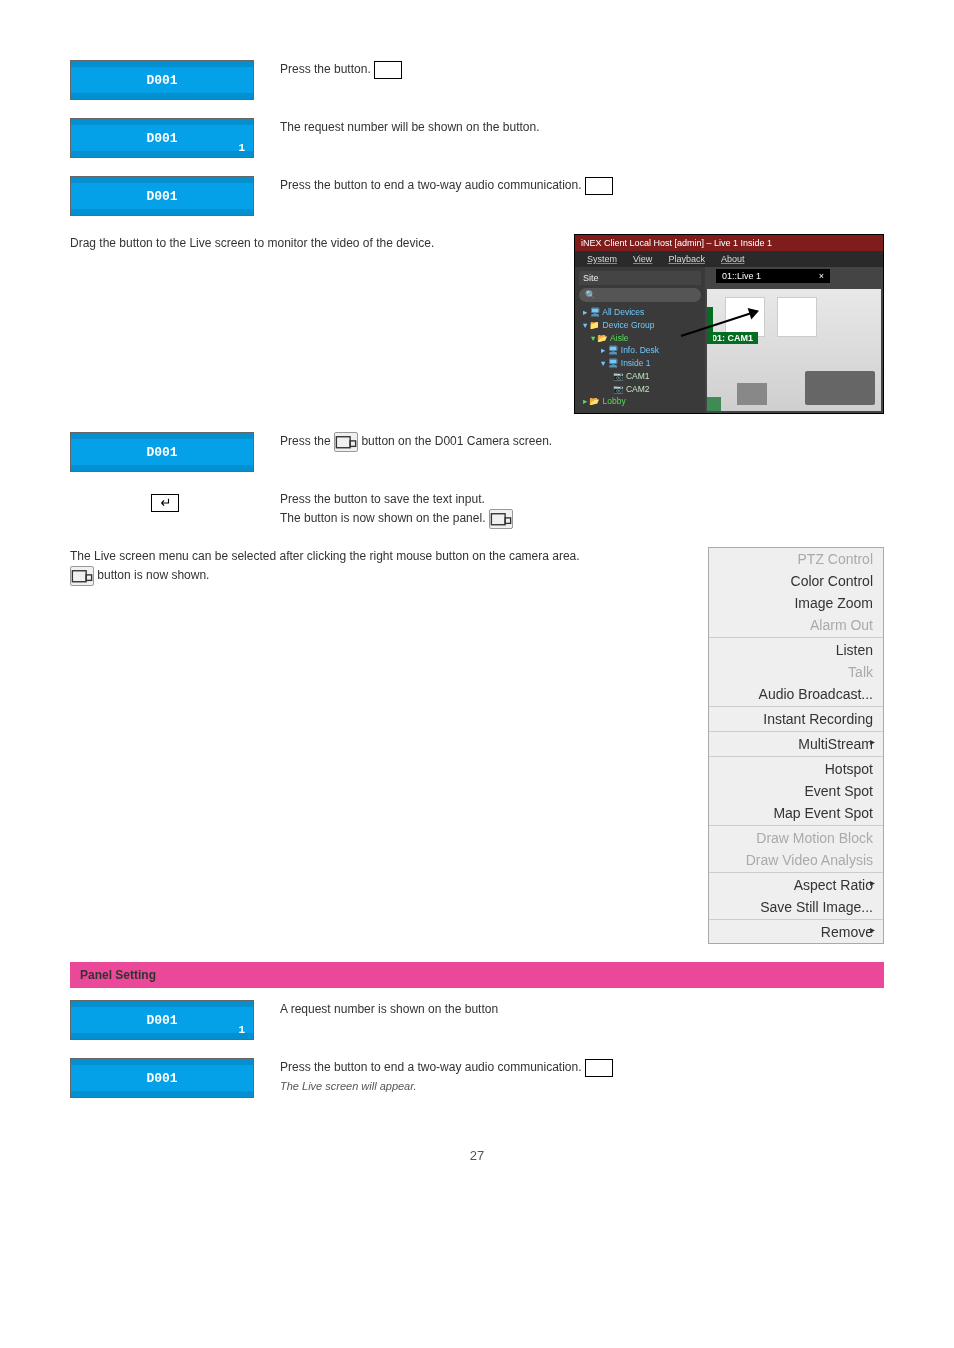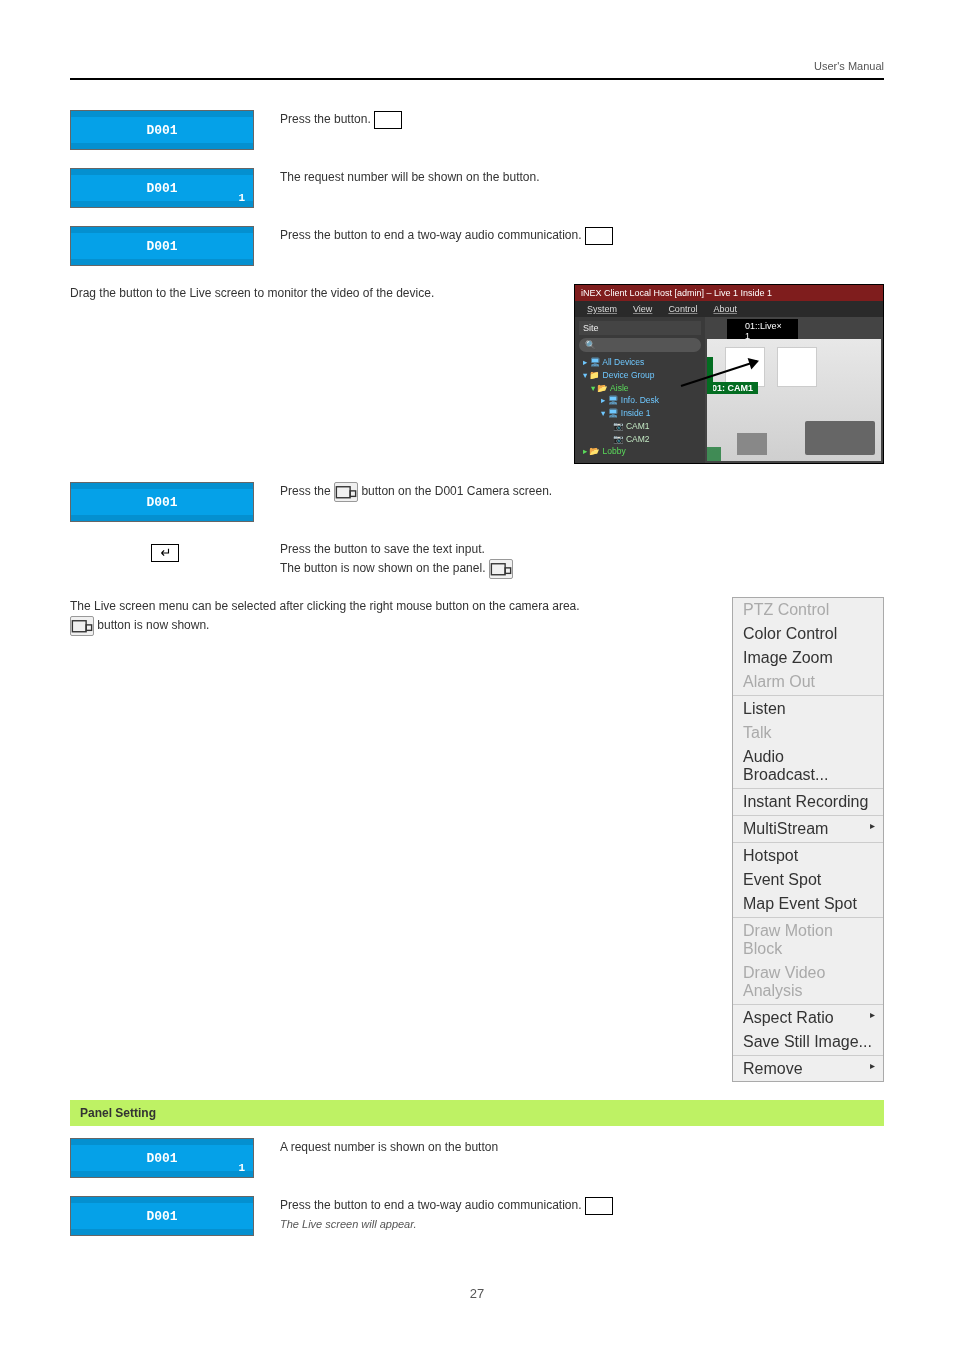--- a/index.html
+++ b/index.html
@@ -36,54 +36,51 @@
   .ss-sidebar .search { background:#555; border-radius:8px; padding:2px 6px; margin-bottom:4px; color:#ccc; }
   .ss-tree { font-size:8.5px; line-height:1.5; }
   .ss-tree .node { padding-left:4px; }
   .ss-tree .n1 { padding-left:12px; }
   .ss-tree .n2 { padding-left:22px; }
   .ss-tree .n3 { padding-left:34px; }
   .ss-tree .sel { color:#5bdc5b; }
   .ss-tree .grp { color:#6fc8ff; }
   .ss-tree .cam { color:#c2e6c2; }
   .ss-main { flex:1; background:#444; position:relative; }
-  .ss-tab { width:71px; background:#000; color:#fff; font-size:9px; padding:2px 18px; display:flex; justify-content:space-between; margin:2px 0 0 22px; }
+  .ss-tab { width:114px; background:#000; color:#fff; font-size:9px; padding:2px 6px; display:flex; justify-content:space-between; margin:2px 0 0 11px; }
   .ss-cam { position:absolute; left:2px; top:22px; right:2px; bottom:2px; background: linear-gradient(180deg,#e8e8e8 0%, #cfcfcf 100%); }
   .ss-camlabel { position:absolute; top:0; left:0; background:#036d21; color:#fff; font-size:9px; padding:1px 5px; font-weight:bold;margin-top:43px; }
   .ss-leftstrip { position:absolute; left:0; top:18px; width:6px; height:36px; background:#036d21; }
   .ss-leftstrip2 { position:absolute; left:0; bottom:0; width:14px; height:14px; background:#036d21; opacity:0.7; }
   .ss-room { position:absolute; left:0; top:0; right:0; bottom:0; overflow:hidden; }
   .ss-window { position:absolute; left:18px; top:8px; width:40px; height:40px; background:#fff; border:1px solid #ccc; }
   .ss-window2 { position:absolute; left:70px; top:8px; width:40px; height:40px; background:#fff; border:1px solid #ccc; }
   .ss-furn { position:absolute; right:6px; bottom:6px; width:70px; height:34px; background:#666; border-radius:2px; }
   .ss-furn2 { position:absolute; left:30px; bottom:6px; width:30px; height:22px; background:#888; }
   .ss-arrow {
     position:absolute; left:106px; top:100px; width:80px; height:2px; background:#000;
     transform: rotate(-18deg); transform-origin: left center;
   }
   .ss-arrow:after {
     content:""; position:absolute; right:-2px; top:-5px;
     border-left:10px solid #000; border-top:6px solid transparent; border-bottom:6px solid transparent;
   }
-  .ctxmenu { width: 152px; border:1px solid #aaa; background:#efefef; font-size:16px; margin-left:auto; }
+  .ctxmenu { width: 176px; border:1px solid #aaa; background:#efefef; font-size:14px; margin-left:auto;text-align:right; }
   .ctxmenu .item { padding:3px 10px; border-bottom:0; position:relative; }
   .ctxmenu .item.dim { color:#aaa; }
   .ctxmenu .sep { border-top:1px solid #ccc; margin:1px 0; }
   .ctxmenu .arrow:after { content:"▸"; position:absolute; right:8px; font-size:10px; }
-  .section-title-bar { background:#bef264; padding:6px 10px; margin: 18px 0 12px 0; font-weight:bold; font-size:12px; }
+  .section-title-bar { background:#ec4899; padding:6px 10px; margin: 18px 0 12px 0; font-weight:bold; font-size:12px; }
   .light { color:#555; font-style: italic; font-size:11px; }
   .footer { text-align:center; margin-top:50px; font-size:13px; color:#555; }
 </style>
 </head>
 <body>
 <div class="page">
 
-<div class="topbar">
-  <span>User's Manual</span>
-</div>
 
 <div class="row">
   <div class="col-img">
     <div class="blue-block">
       <span>D001</span>
     </div>
   </div>
   <div class="col-txt">
     <span>Press the       button.</span>
     <span class="key">&nbsp;</span>
@@ -116,21 +113,21 @@
 
 <div class="side-by-side">
   <div class="side-text">
     <span>Drag the button to the Live screen to monitor the video of the device.</span>
   </div>
   <div class="screenshot">
     <div class="ss-titlebar">iNEX Client Local Host [admin] – Live 1 Inside 1</div>
     <div class="ss-menu">
       <span>System</span>
       <span>View</span>
-      <span>Control</span>
+      <span>Playback</span>
       <span>About</span>
     </div>
     <div class="ss-body">
       <div class="ss-sidebar">
         <div class="label">Site</div>
         <div class="search">🔍</div>
         <div class="ss-tree">
           <div class="node grp">▸ 🖥 <span>All Devices</span></div>
           <div class="node grp">▾ 📁 <span>Device Group</span></div>
           <div class="n1 sel">▾ 📂 <span>Aisle</span></div>

